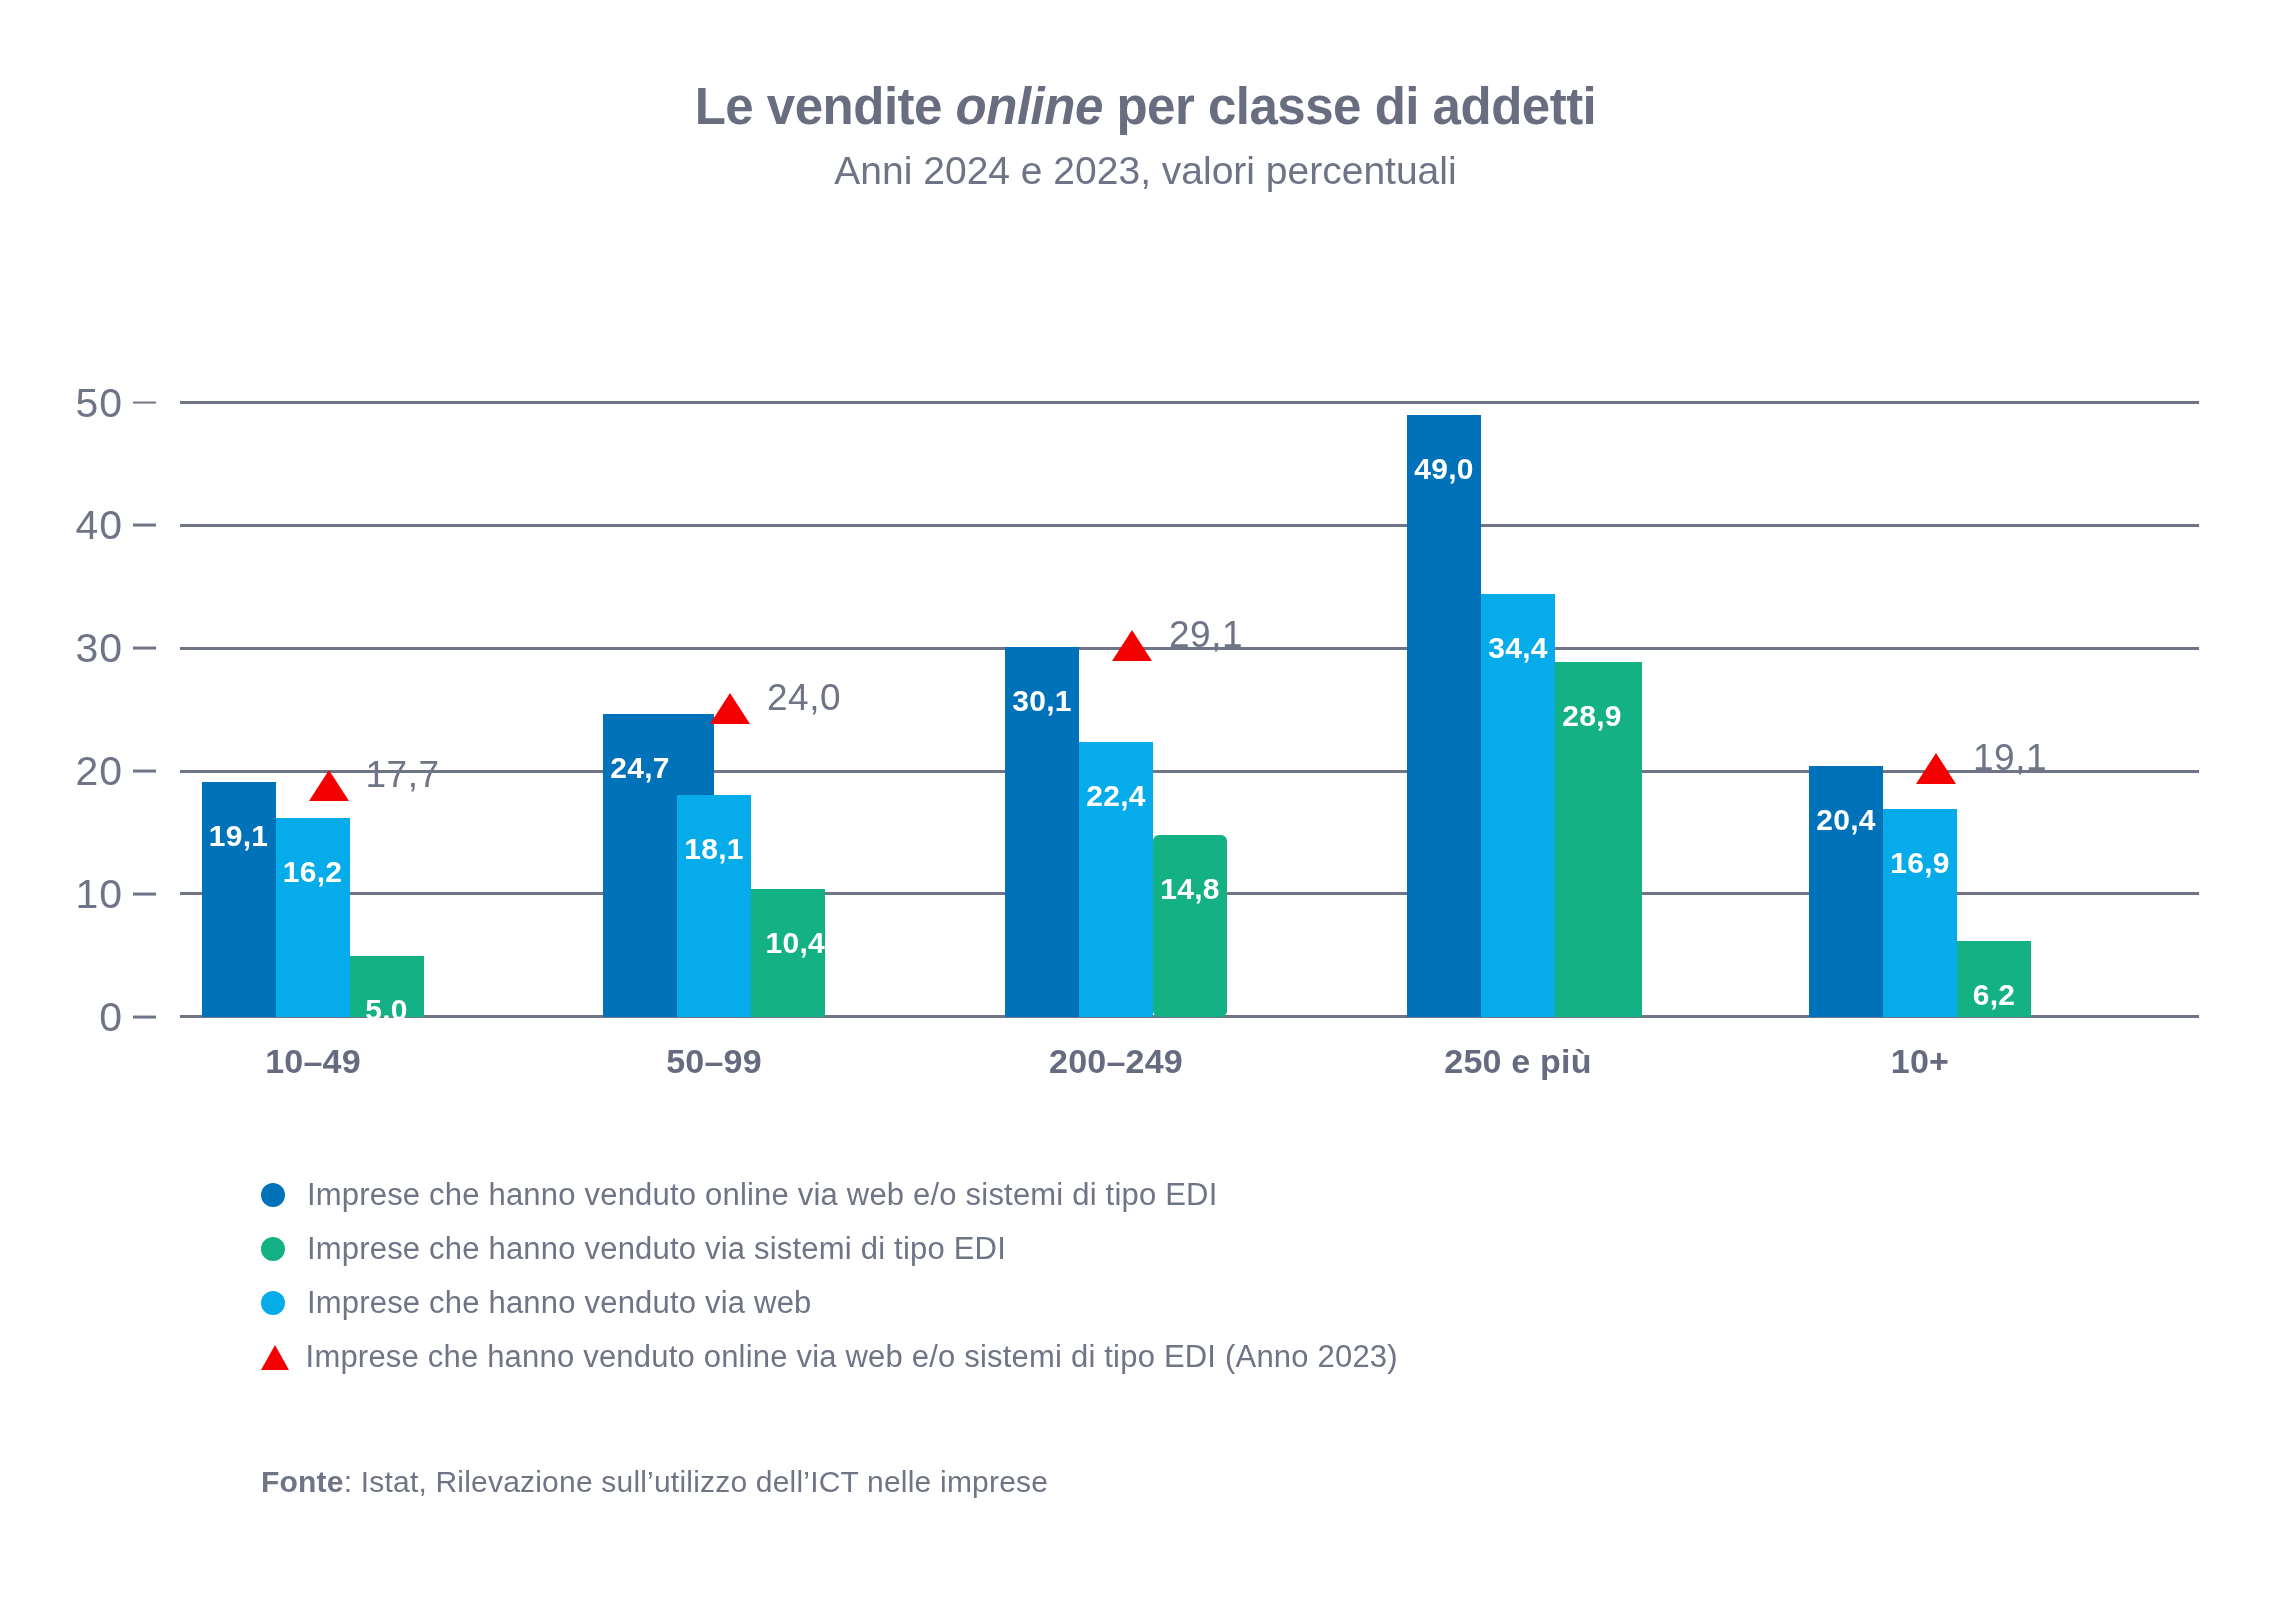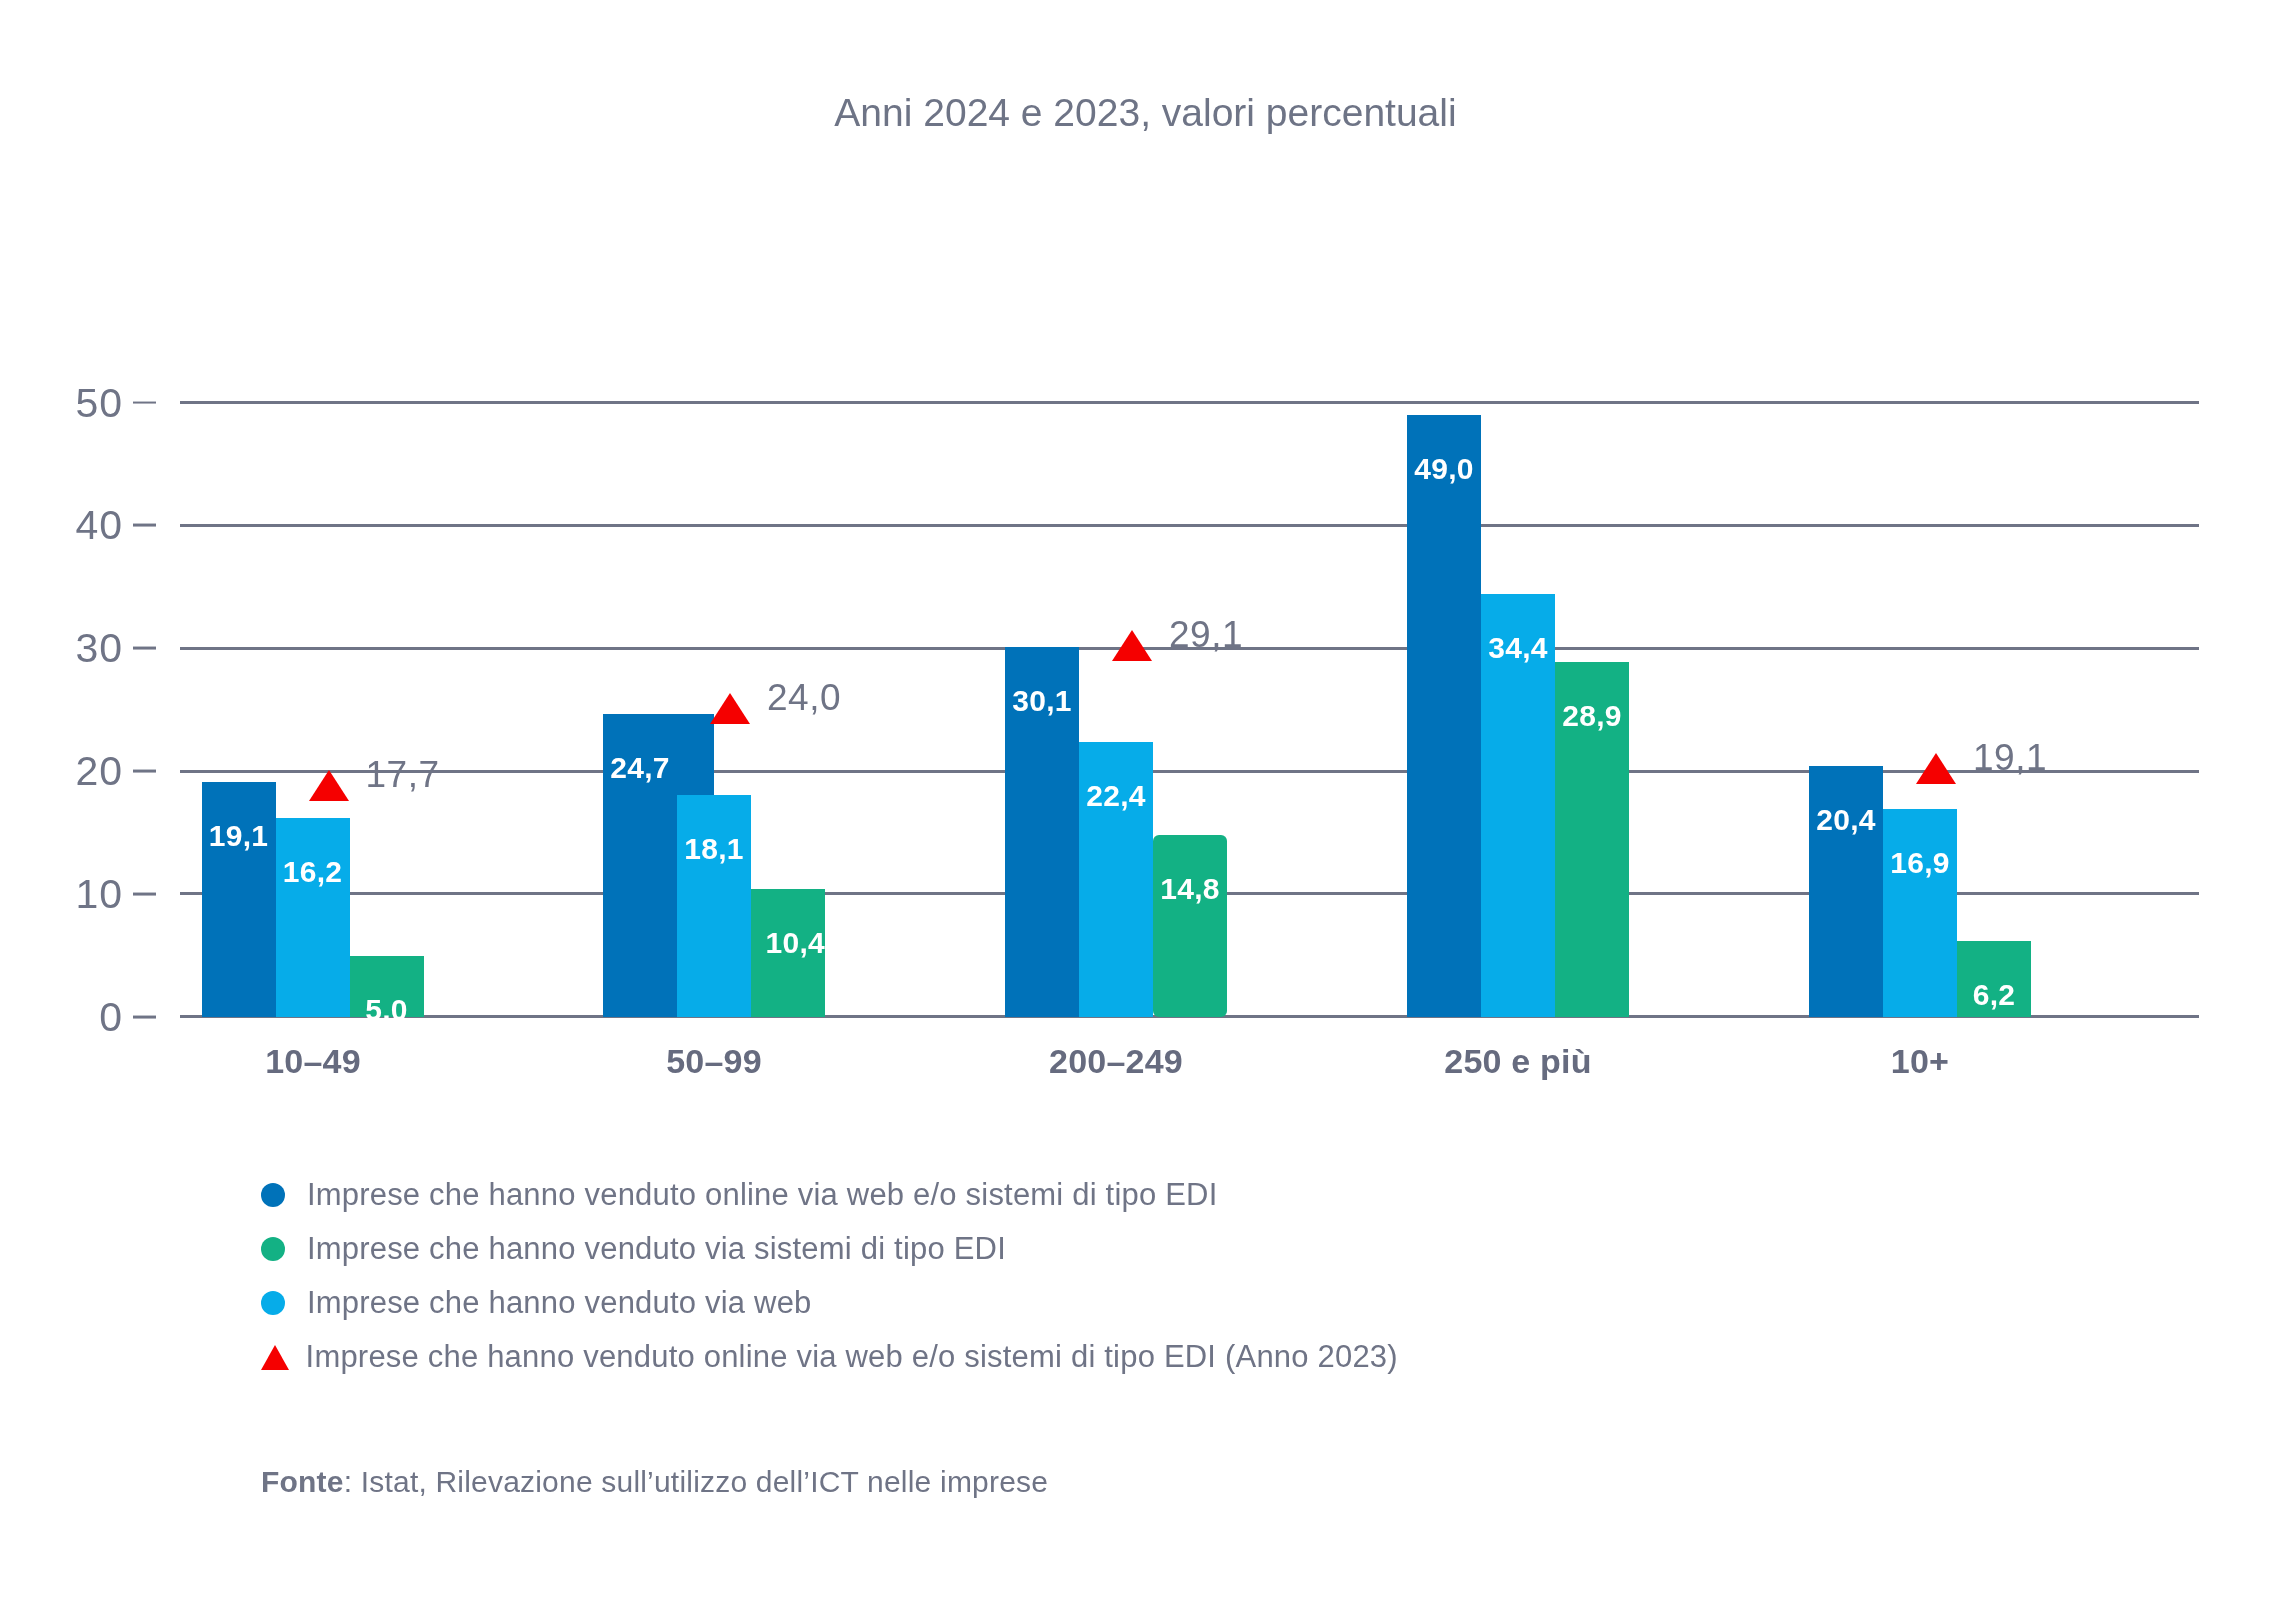--- a/index.html
+++ b/index.html
@@ -186,20 +186,23 @@
     color: #6f7486;
     white-space: nowrap;
     letter-spacing: 0.2px;
   }
   #source-note .bold { font-weight: bold; }
 </style>
 </head>
 <body>
 
 <div id="chart-header">
+  <div id="chart-title">
+    <span>Le vendite </span><span class="em">online</span><span> per classe di addetti</span>
+  </div>
   <div id="chart-subtitle">Anni 2024 e 2023, valori percentuali</div>
 </div>
 
 <div id="y-axis-labels">
     <div class="ytick" style="top: 639px;">0</div>
     <div class="ytick-dash" style="top: 639px;"></div>
     <div class="ytick" style="top: 516px;">10</div>
     <div class="ytick-dash" style="top: 516px;"></div>
     <div class="ytick" style="top: 393px;">20</div>
     <div class="ytick-dash" style="top: 393px;"></div>
@@ -257,21 +260,21 @@
       <div class="marker" style="left: 107px; top: 252px; border-bottom-color: rgb(245, 0, 0);"></div>
       <div class="marker-value" style="left: 164px; top: 236px;">29,1</div>
     </div>
     <div class="bar-group" style="left: 1227px; width: 222px;">
       <div class="bar" title="Imprese che hanno venduto online via web e/o sistemi di tipo EDI — 250 e più: 49,0" style="left: 0px; height: 602px; background: rgb(0, 114, 185);">
         <div class="bar-value" style="top: 37px;">49,0</div>
       </div>
       <div class="bar" title="Imprese che hanno venduto via web — 250 e più: 34,4" style="left: 74px; height: 423px; background: rgb(6, 172, 233);">
         <div class="bar-value" style="top: 37px;">34,4</div>
       </div>
-      <div class="bar" title="Imprese che hanno venduto via sistemi di tipo EDI — 250 e più: 28,9" style="left: 148px; height: 355px; background: rgb(19, 177, 132);">
+      <div class="bar" title="Imprese che hanno venduto via sistemi di tipo EDI — 250 e più: 28,9" style="left: 148px; height: 355px; background: rgb(19, 177, 132); padding-left: 13px;">
         <div class="bar-value" style="top: 37px;">28,9</div>
       </div>
     </div>
     <div class="bar-group" style="left: 1629px; width: 222px;">
       <div class="bar" title="Imprese che hanno venduto online via web e/o sistemi di tipo EDI — 10+: 20,4" style="left: 0px; height: 251px; background: rgb(0, 114, 185);">
         <div class="bar-value" style="top: 37px;">20,4</div>
       </div>
       <div class="bar" title="Imprese che hanno venduto via web — 10+: 16,9" style="left: 74px; height: 208px; background: rgb(6, 172, 233);">
         <div class="bar-value" style="top: 37px;">16,9</div>
       </div>

